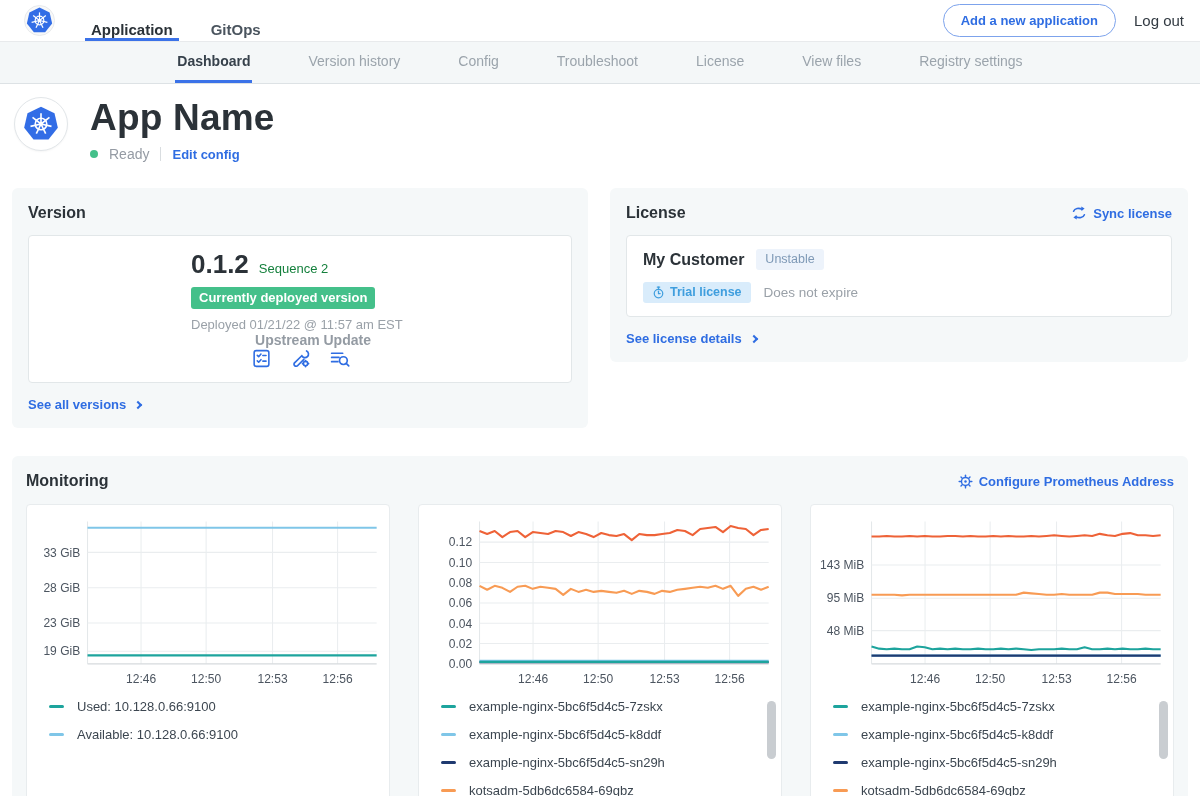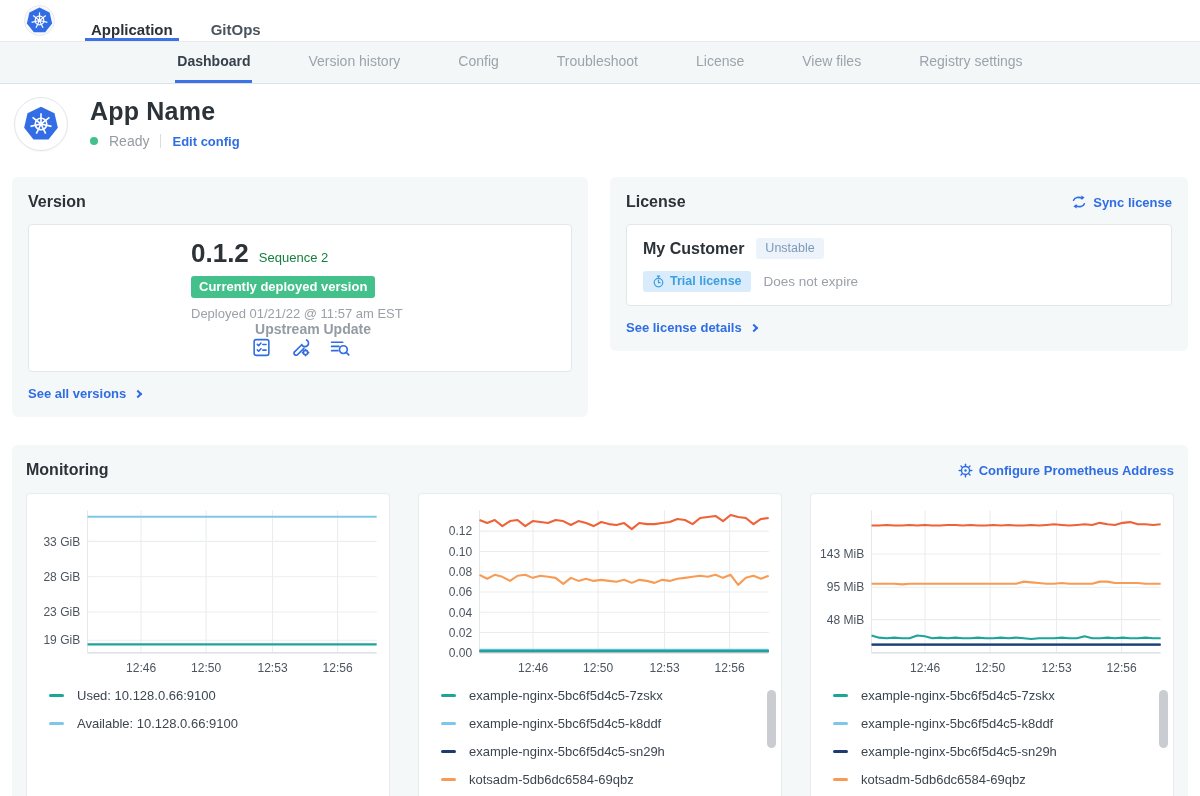--- a/index.html
+++ b/index.html
@@ -21,21 +21,21 @@
   .logout { font-size:15px; color:#323a42; cursor:pointer; }
 
   
   .subnav { height:42px; background:#f4f7f8; border-bottom:1px solid #dde2e5; display:flex; justify-content:center; gap:54px; }
   .subnav-tab { display:flex; align-items:center; font-size:14px; color:#9ba4ac; border-bottom:3px solid transparent; padding:0 2px; cursor:pointer; }
   .subnav-tab.active { color:#36414b; font-weight:bold; border-bottom-color:#3b72e8; }
 
   
   .app-header { display:flex; align-items:flex-start; gap:22px; padding:13px 0 18px 14px; }
   .app-icon { width:54px; height:54px; border-radius:50%; background:#fff; border:1px solid #e2e6e9; display:flex; align-items:center; justify-content:center; box-shadow:0 1px 2px rgba(0,0,0,.04); }
-  .app-title { font-size:25px; font-weight:bold; color:#2b3238; letter-spacing:.2px; }
+  .app-title { font-size:37px; font-weight:bold; color:#2b3238; letter-spacing:.2px; }
   .status-row { display:flex; align-items:center; gap:11px; margin-top:7px; }
   .dot { width:8px; height:8px; border-radius:50%; background:#44c08a; }
   .status-text { font-size:14px; color:#959ba4; }
   .vdiv { width:1px; height:14px; background:#d9dde0; }
   .link { color:#2f6de2; font-weight:bold; font-size:13px; text-decoration:none; display:inline-flex; align-items:center; gap:6px; cursor:pointer; white-space:nowrap; }
   .chev { width:6px; height:6px; border-top:2px solid #2f6de2; border-right:2px solid #2f6de2; transform:rotate(45deg); display:inline-block; margin-left:3px; }
 
   
   .cards-row { display:flex; gap:22px; margin:8px 12px 0; align-items:flex-start; }
   .card { background:#f5f8f9; border-radius:6px; padding:16px 16px 16px; }
@@ -99,20 +99,24 @@
           <line x1="50" y1="50" x2="26.5" y2="31.3"></line>
         </g>
         <circle cx="50" cy="50" r="6" fill="#fff"></circle>
       </svg>
     </div>
   </div>
   <nav class="topnav-tabs" id="topnav-tabs">
       <div class="topnav-tab active">Application</div>
       <div class="topnav-tab">GitOps</div>
     </nav>
+  <div class="topnav-right">
+    <button class="pill-btn">Add a new application</button>
+    <span class="logout">Log out</span>
+  </div>
 </header>
 
 <nav class="subnav" id="subnav-tabs">
     <div class="subnav-tab active">Dashboard</div>
     <div class="subnav-tab">Version history</div>
     <div class="subnav-tab">Config</div>
     <div class="subnav-tab">Troubleshoot</div>
     <div class="subnav-tab">License</div>
     <div class="subnav-tab">View files</div>
     <div class="subnav-tab">Registry settings</div>

